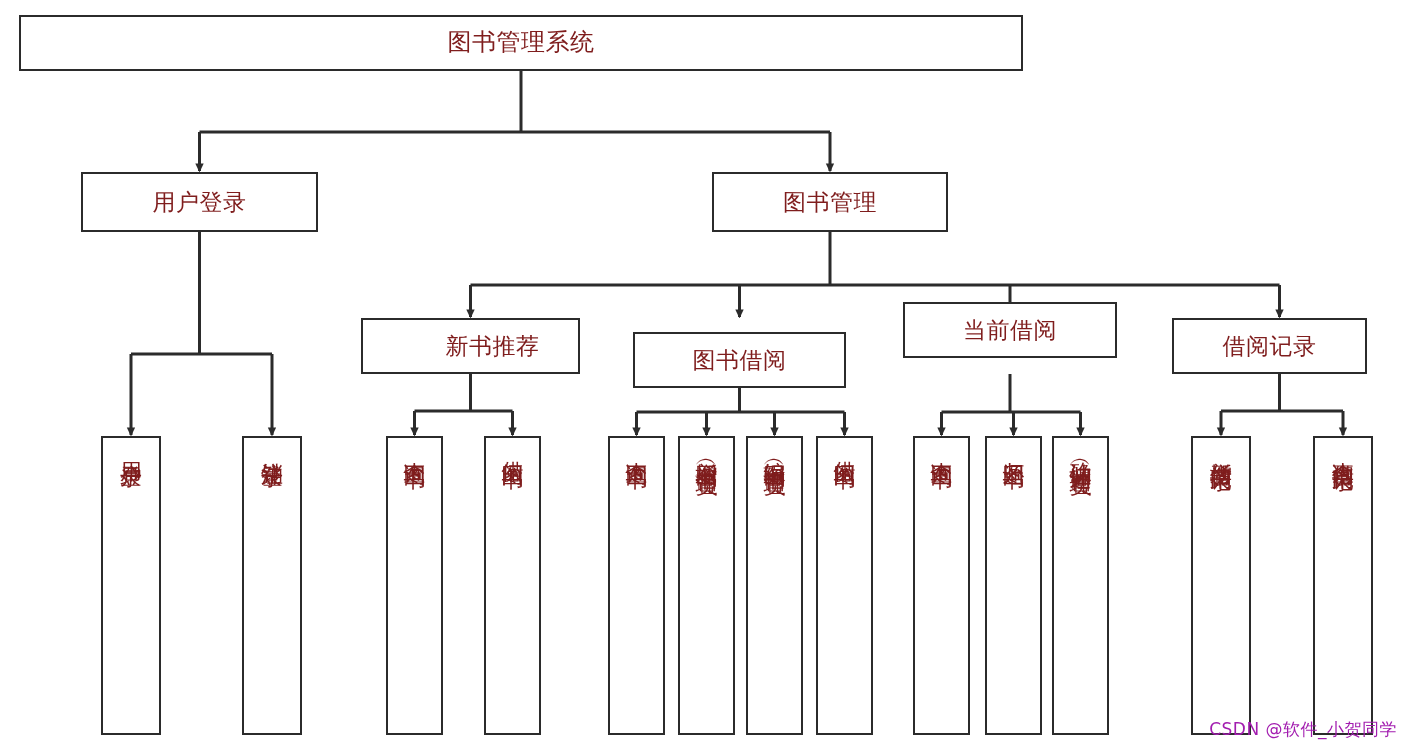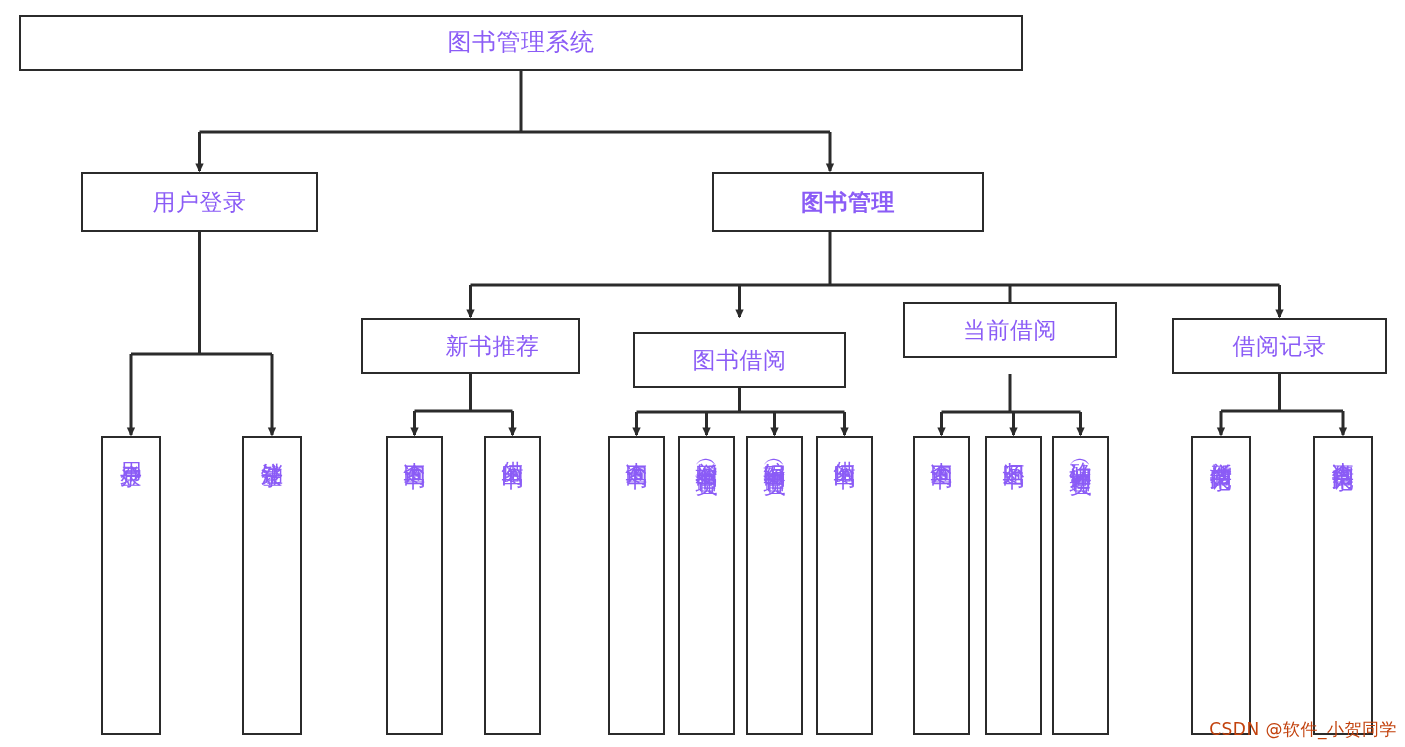--- a/index.html
+++ b/index.html
@@ -27,21 +27,21 @@
     pointer-events: none;
   }
   .node {
     position: absolute;
     box-sizing: border-box;
     background: #ffffff;
     border: 2px solid #2b2b2b;
     display: flex;
     align-items: center;
     justify-content: center;
-    color: #8b5cf6;
+    color: #7f1d1d;
     z-index: 2;
   }
   .node .label {
     display: block;
     text-align: center;
     line-height: 1.05;
     white-space: nowrap;
   }
   
   .node.horiz .label {
@@ -63,21 +63,21 @@
     font-size: 22px;
     line-height: 1.18;
     letter-spacing: 2px;
     white-space: nowrap;
   }
   #watermark {
     position: absolute;
     right: 8px;
     bottom: 6px;
     font-size: 17px;
-    color: #c2410c;
+    color: #a21caf;
     letter-spacing: 0.5px;
     z-index: 5;
     white-space: nowrap;
   }
 </style>
 </head>
 <body>
 
 <div id="canvas">
 
@@ -124,33 +124,33 @@
       </g>
   </svg>
 
   <div id="nodes">
       <div class="node horiz title" style="left: 19px; top: 15px; width: 1004px; height: 56px;">
         <span class="label">图书管理系统</span>
       </div>
       <div class="node horiz" style="left: 81px; top: 172px; width: 237px; height: 60px;">
         <span class="label">用户登录</span>
       </div>
-      <div class="node horiz" style="left: 712px; top: 172px; width: 272px; height: 60px; font-weight: bold;">
+      <div class="node horiz" style="left: 712px; top: 172px; width: 236px; height: 60px;">
         <span class="label">图书管理</span>
       </div>
       <div class="node horiz" style="left: 361px; top: 318px; width: 219px; height: 56px; padding-left: 44px;">
         <span class="label">新书推荐</span>
       </div>
       <div class="node horiz" style="left: 633px; top: 332px; width: 213px; height: 56px;">
         <span class="label">图书借阅</span>
       </div>
       <div class="node horiz" style="left: 903px; top: 302px; width: 214px; height: 56px;">
         <span class="label">当前借阅</span>
       </div>
-      <div class="node horiz" style="left: 1172px; top: 318px; width: 215px; height: 56px;">
+      <div class="node horiz" style="left: 1172px; top: 318px; width: 195px; height: 56px;">
         <span class="label">借阅记录</span>
       </div>
       <div class="node vert" style="left: 101px; top: 436px; width: 60px; height: 299px;">
         <span class="label">用户登录</span>
       </div>
       <div class="node vert" style="left: 242px; top: 436px; width: 60px; height: 299px;">
         <span class="label">注销登录</span>
       </div>
       <div class="node vert" style="left: 386px; top: 436px; width: 57px; height: 299px;">
         <span class="label">查询图书</span>

